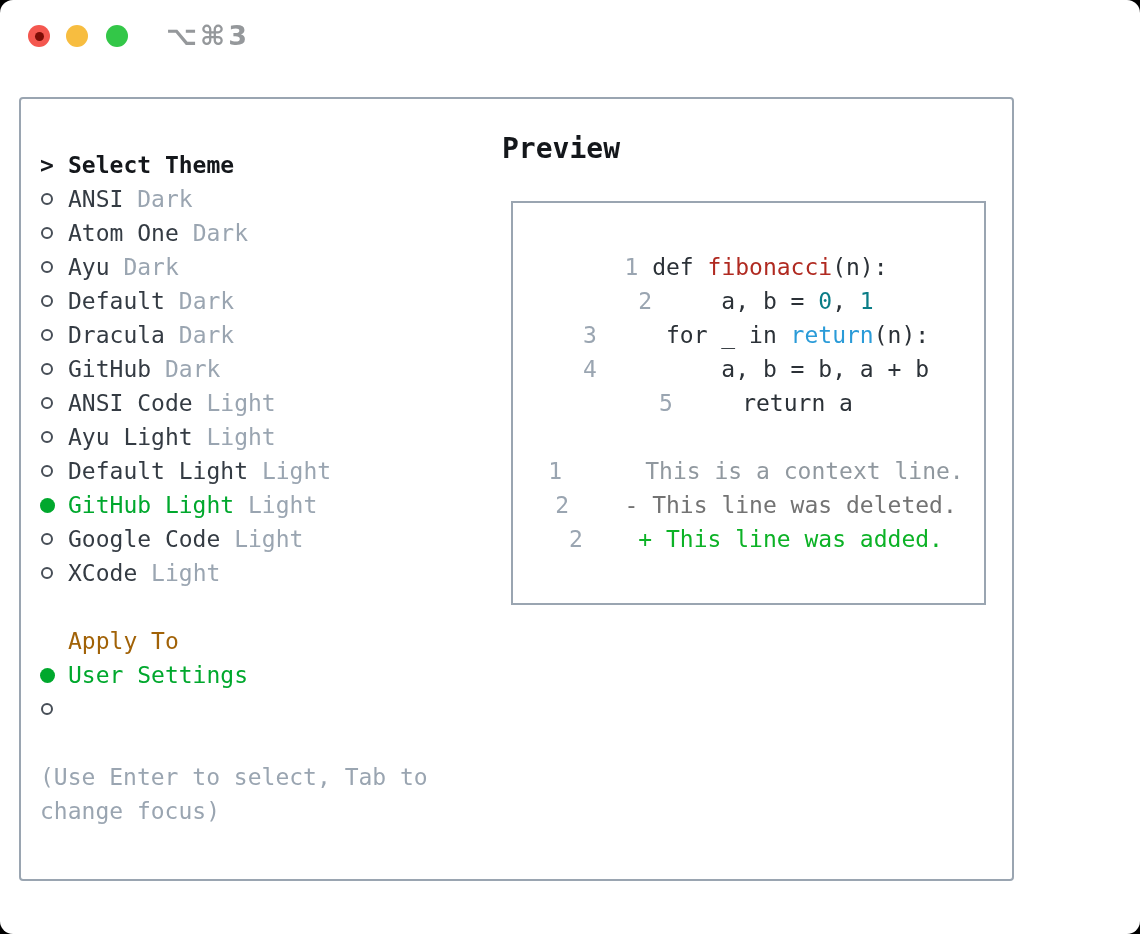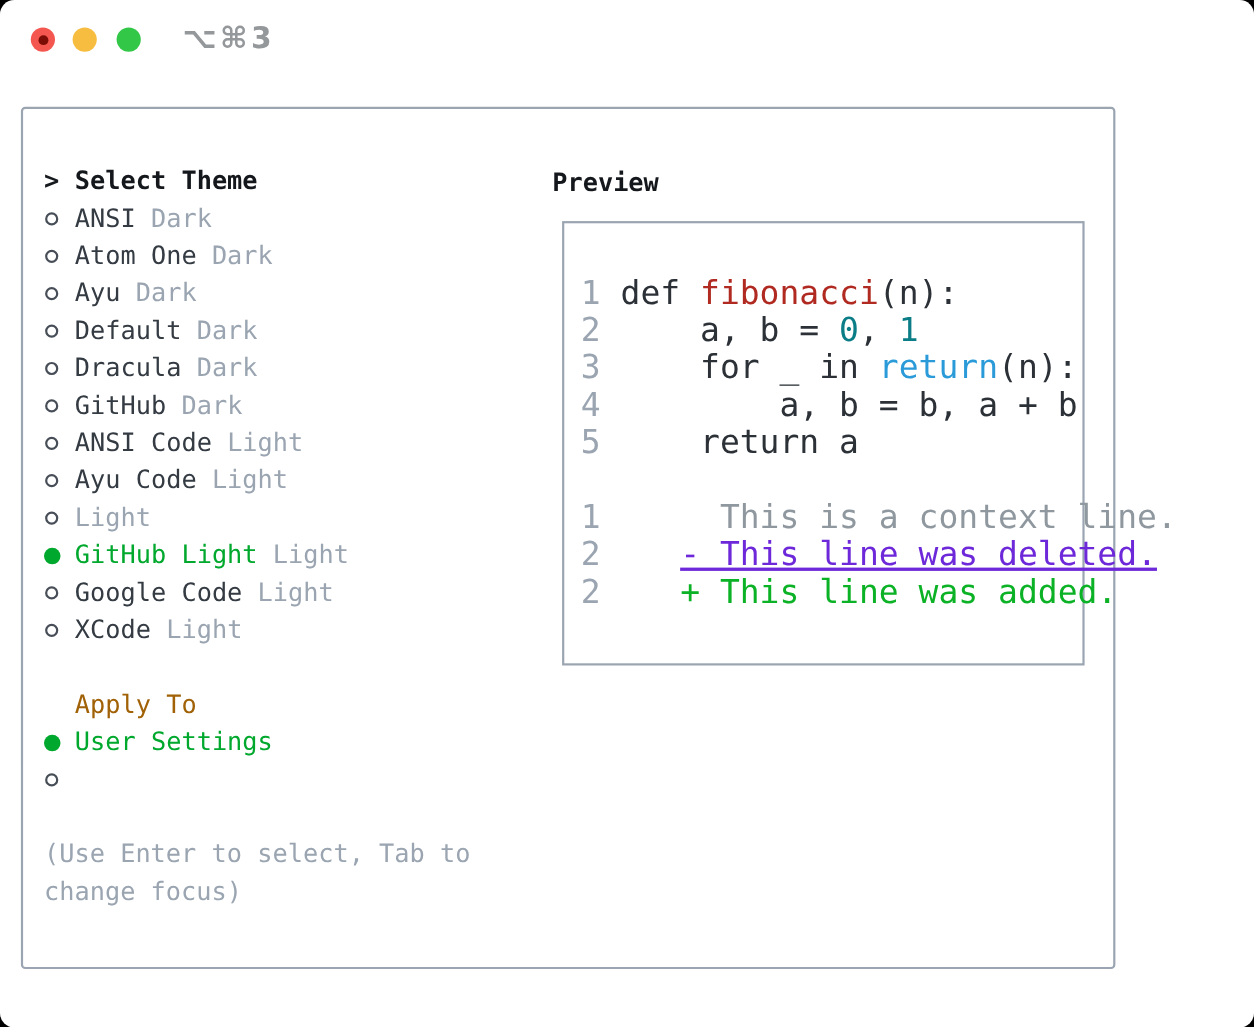--- a/index.html
+++ b/index.html
@@ -35,33 +35,33 @@
   .circle.filled { width:15px; height:15px; border:none; background:#00a82d;
                    margin-left:0; }
   .header-label { font-weight:bold; color:#14171b; }
   .tname { color:#343b43; }
   .tname.sel { color:#00a82d; }
   .variant { color:#9aa5b1; }
   .apply-header { color:#a16207; }
   .help-line { color:#9aa5b1; }
 
   
-  .preview-heading { position:absolute; left:481px; top:51px; height:34px;
-                     line-height:34px; font-weight:bold; font-size:23px;
+  .preview-heading { position:absolute; left:481px; top:33px; height:34px;
+                     line-height:34px; font-weight:bold; font-size:28px;
                      color:#14171b; }
   .code-box { position:absolute; left:490px; top:102px; width:475px; height:404px;
               border:2px solid #9aa5b1; background:#fff; padding:47px 0 0 15px; }
-  .code-line { height:34px; line-height:34px; white-space:pre; font-size:30px; }
+  .code-line { height:34px; line-height:34px; white-space:pre; font-size:23px;text-align:center; }
   .seg-num { color:#9aa5b1; }
   .seg-code { color:#2b3137; }
   .seg-fn { color:#b02a21; }
   .seg-const { color:#0b7d87; }
   .seg-builtin { color:#2a9bd8; }
   .seg-ctx { color:#90989f; }
-  .seg-del { color:#6d28d9;text-decoration:underline; }
+  .seg-del { color:#737373; }
   .seg-add { color:#0cb226; }
 </style>
 </head>
 <body>
 
 <div class="window">
   <div>
     <span class="tl red">
         <span class="dot"></span>
       </span>
@@ -73,22 +73,22 @@
   <div class="panel">
     <div class="left-col" id="left-col">
         <div class="row"><span class="marker caret">&gt;</span><span class="header-label">Select Theme</span></div>
         <div class="row"><span class="marker"><span class="circle"></span></span><span class="tname">ANSI </span><span class="variant">Dark</span></div>
         <div class="row"><span class="marker"><span class="circle"></span></span><span class="tname">Atom One </span><span class="variant">Dark</span></div>
         <div class="row"><span class="marker"><span class="circle"></span></span><span class="tname">Ayu </span><span class="variant">Dark</span></div>
         <div class="row"><span class="marker"><span class="circle"></span></span><span class="tname">Default </span><span class="variant">Dark</span></div>
         <div class="row"><span class="marker"><span class="circle"></span></span><span class="tname">Dracula </span><span class="variant">Dark</span></div>
         <div class="row"><span class="marker"><span class="circle"></span></span><span class="tname">GitHub </span><span class="variant">Dark</span></div>
         <div class="row"><span class="marker"><span class="circle"></span></span><span class="tname">ANSI Code </span><span class="variant">Light</span></div>
-        <div class="row"><span class="marker"><span class="circle"></span></span><span class="tname">Ayu Code </span><span class="variant">Light</span></div>
-        <div class="row"><span class="marker"><span class="circle"></span></span><span class="variant">Light</span></div>
+        <div class="row"><span class="marker"><span class="circle"></span></span><span class="tname">Ayu Light </span><span class="variant">Light</span></div>
+        <div class="row"><span class="marker"><span class="circle"></span></span><span class="tname">Default Light </span><span class="variant">Light</span></div>
         <div class="row"><span class="marker"><span class="circle filled"></span></span><span class="tname sel">GitHub Light </span><span class="variant">Light</span></div>
         <div class="row"><span class="marker"><span class="circle"></span></span><span class="tname">Google Code </span><span class="variant">Light</span></div>
         <div class="row"><span class="marker"><span class="circle"></span></span><span class="tname">XCode </span><span class="variant">Light</span></div>
         <div class="row"></div>
         <div class="row"><span class="marker"></span><span class="apply-header">Apply To</span></div>
         <div class="row"><span class="marker"><span class="circle filled"></span></span><span class="tname sel">User Settings</span></div>
         <div class="row"><span class="marker"><span class="circle"></span></span></div>
         <div class="row"></div>
         <div class="row"><span class="help-line">(Use Enter to select, Tab to</span></div>
         <div class="row"><span class="help-line">change focus)</span></div>

